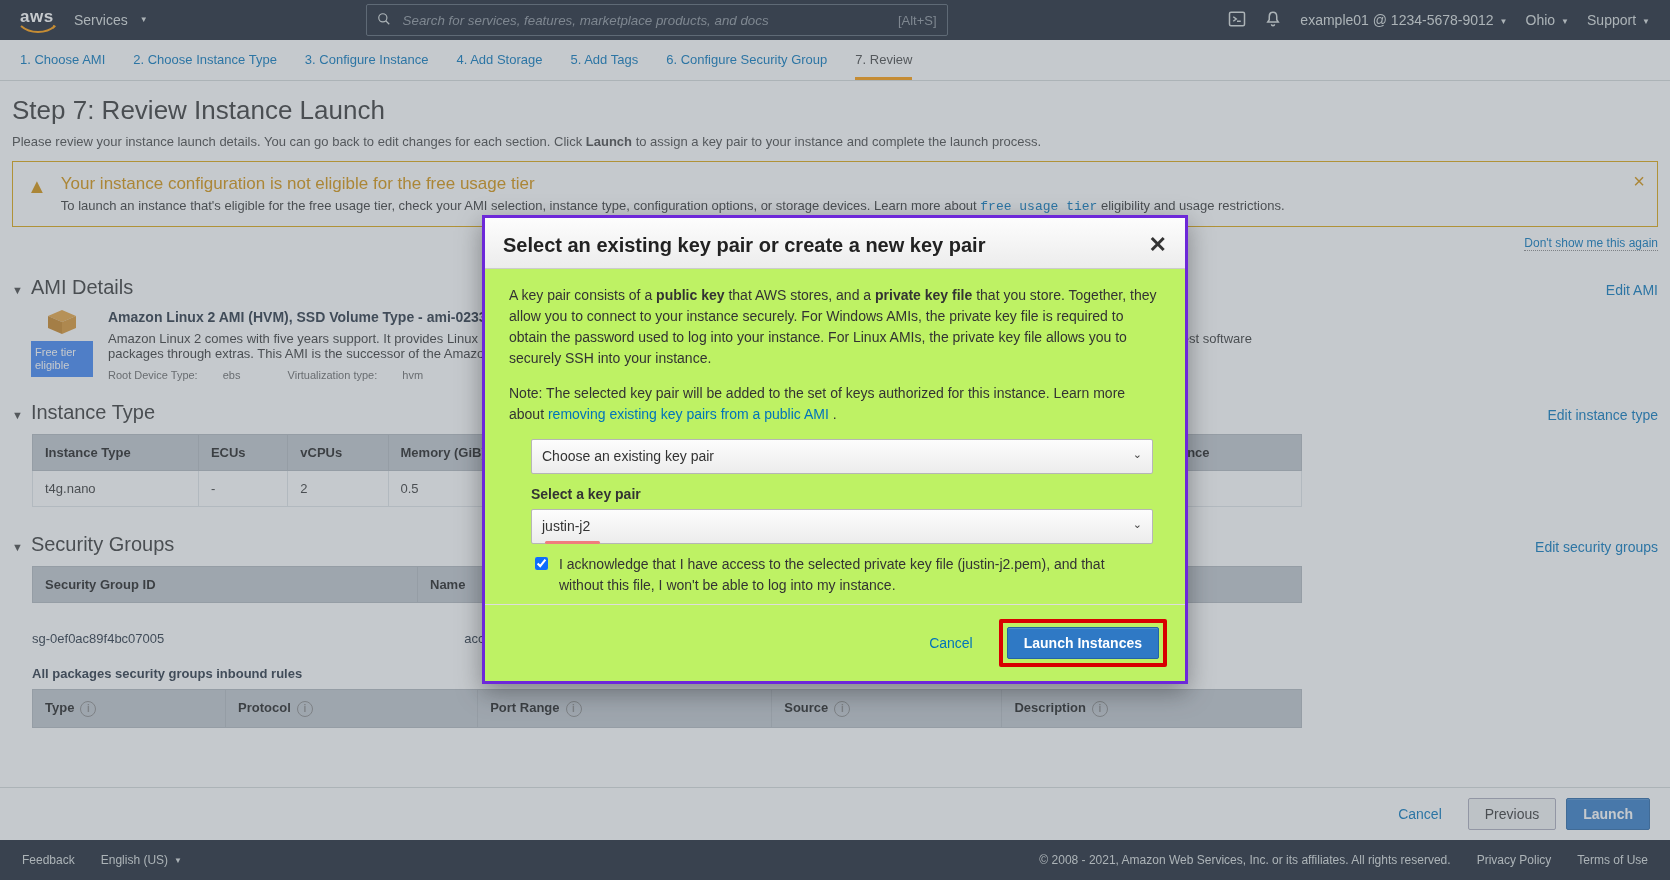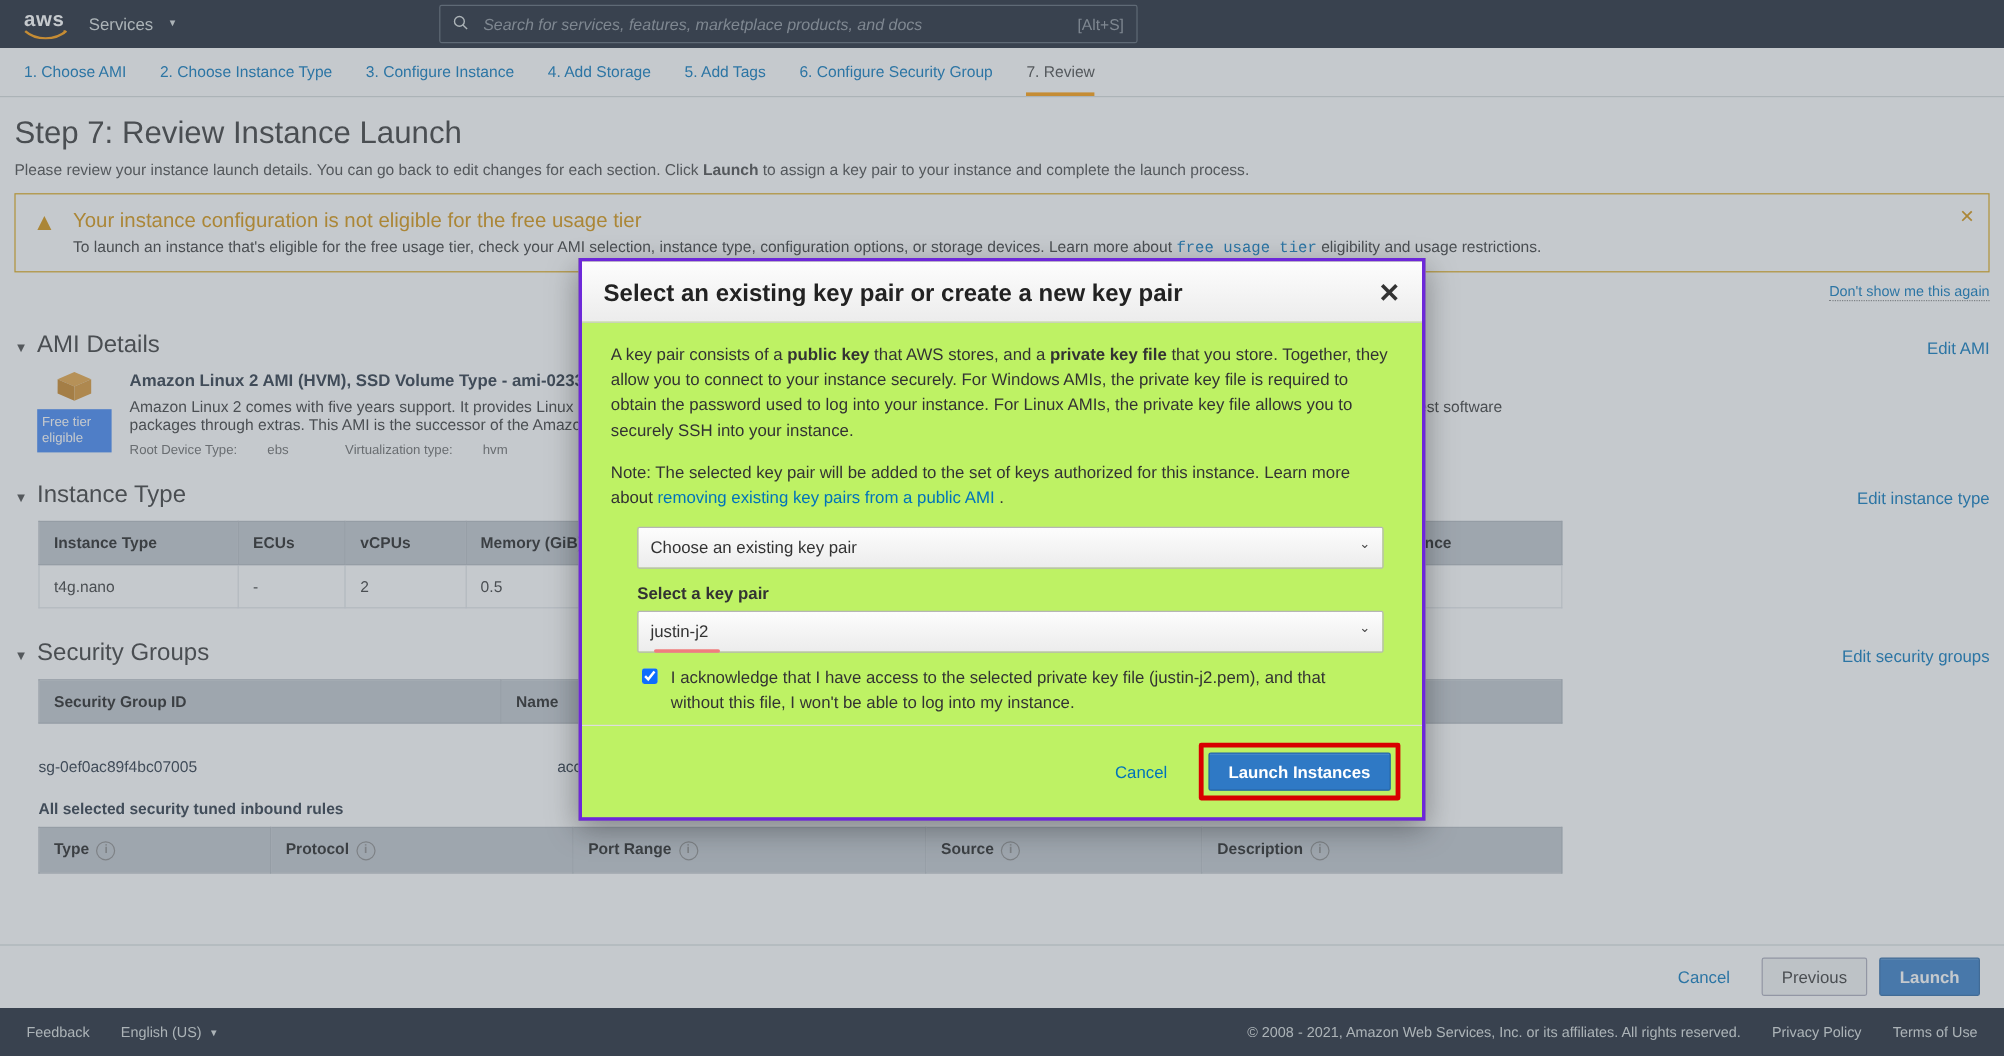--- a/index.html
+++ b/index.html
@@ -265,20 +265,38 @@
     <span>
       <svg width="14" height="14" viewBox="0 0 24 24" fill="none">
           <circle cx="10" cy="10" r="7" stroke="#d5dbdb" stroke-width="2"></circle>
           <line x1="15" y1="15" x2="21" y2="21" stroke="#d5dbdb" stroke-width="2"></line>
         </svg>
     </span>
     <input placeholder="Search for services, features, marketplace products, and docs" style="">
     <span class="kbd">[Alt+S]</span>
   </div>
 
+  <div class="right">
+    <span>
+      <svg width="18" height="18" viewBox="0 0 24 24" fill="none">
+          <rect x="2" y="3" width="20" height="18" rx="2" stroke="#d5dbdb" stroke-width="2"></rect>
+          <path d="M7 9 L11 12 L7 15" stroke="#d5dbdb" stroke-width="2" fill="none"></path>
+          <line x1="12" y1="15" x2="17" y2="15" stroke="#d5dbdb" stroke-width="2"></line>
+        </svg>
+    </span>
+    <span>
+      <svg width="18" height="18" viewBox="0 0 24 24" fill="none">
+          <path d="M12 3 C9 3 7 5 7 9 L7 13 L5 16 L19 16 L17 13 L17 9 C17 5 15 3 12 3 Z" stroke="#d5dbdb" stroke-width="2" fill="none"></path>
+          <path d="M10 19 A2 2 0 0 0 14 19" stroke="#d5dbdb" stroke-width="2" fill="none"></path>
+        </svg>
+    </span>
+    <span class="chev-down">example01 @ 1234-5678-9012</span>
+    <span class="chev-down">Ohio</span>
+    <span class="chev-down">Support</span>
+  </div>
 </div>
 
 <div class="wizard-tabs">
   <a>1. Choose AMI</a>
   <a>2. Choose Instance Type</a>
   <a>3. Configure Instance</a>
   <a>4. Add Storage</a>
   <a>5. Add Tags</a>
   <a>6. Configure Security Group</a>
   <a class="active">7. Review</a>
@@ -370,21 +388,21 @@
       <th style="width:450px">Name</th>
       <th>Description</th>
     </tr>
   </tbody>
     </table>
   <div class="sg-row">
     <span>sg-0ef0ac89f4bc07005</span>
     <span>access-from-anywhere</span>
     <span></span>
   </div>
-  <div class="inbound-lbl">All selected security tuned inbound rules</div>
+  <div class="inbound-lbl">All packages security groups inbound rules</div>
   <table class="aws-t rules">
     <tbody>
         <tr>
       <th><span>Type</span><span class="info-circ">i</span></th>
       <th><span>Protocol</span><span class="info-circ">i</span></th>
       <th><span>Port Range</span><span class="info-circ">i</span></th>
       <th><span>Source</span><span class="info-circ">i</span></th>
       <th><span>Description</span><span class="info-circ">i</span></th>
     </tr>
   </tbody>

